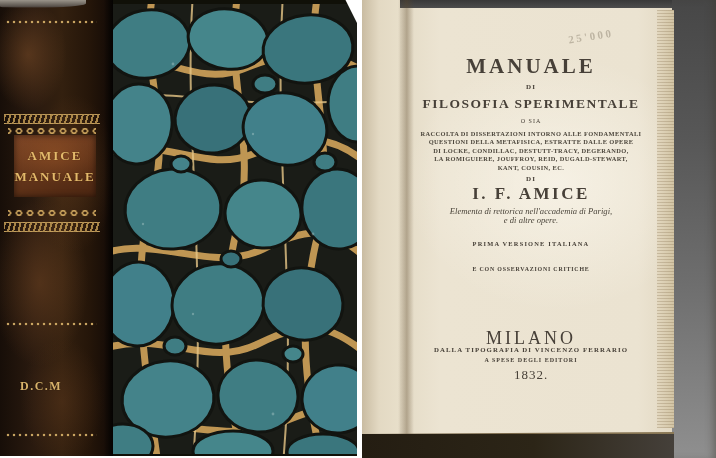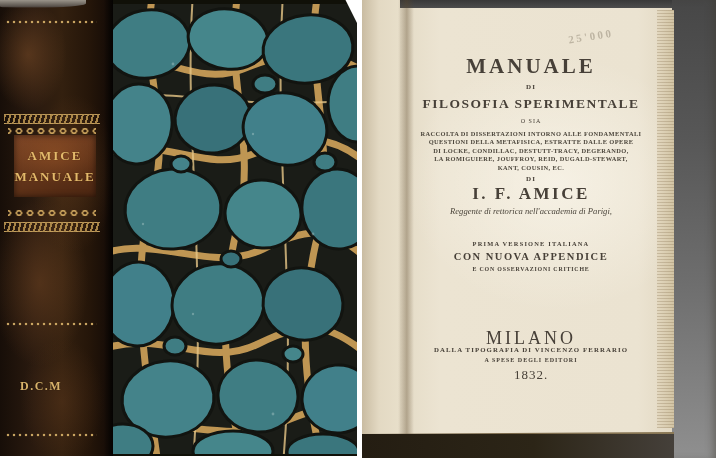--- a/index.html
+++ b/index.html
@@ -226,23 +226,23 @@
     <div class="tp-desc">
       <div>RACCOLTA DI DISSERTAZIONI INTORNO ALLE FONDAMENTALI</div>
       <div>QUESTIONI DELLA METAFISICA, ESTRATTE DALLE OPERE</div>
       <div>DI LOCKE, CONDILLAC, DESTUTT-TRACY, DEGERANDO,</div>
       <div>LA ROMIGUIERE, JOUFFROY, REID, DUGALD-STEWART,</div>
       <div>KANT, COUSIN, EC.</div>
     </div>
     <div class="tp-of2">DI</div>
     <div class="tp-author">I. F. AMICE</div>
     <div class="tp-author-titles">
-      <div>Reggente di rettorica nell'accademia di Parigi,</div>
+      <div>Elementa di rettorica nell'accademia di Parigi,</div>
+      <div>e di altre opere.</div>
     </div>
     <div class="tp-edition">PRIMA VERSIONE ITALIANA</div>
-    <div class="tp-appendix">CON NUOVA APPENDICE</div>
     <div class="tp-appendix-note">E CON OSSERVAZIONI CRITICHE</div>
     <div class="tp-city">MILANO</div>
     <div class="tp-publisher">DALLA TIPOGRAFIA DI VINCENZO FERRARIO</div>
     <div class="tp-funding">A SPESE DEGLI EDITORI</div>
     <div class="tp-year">1832.</div>
   </div>
 </div>
 
 </body></html>

